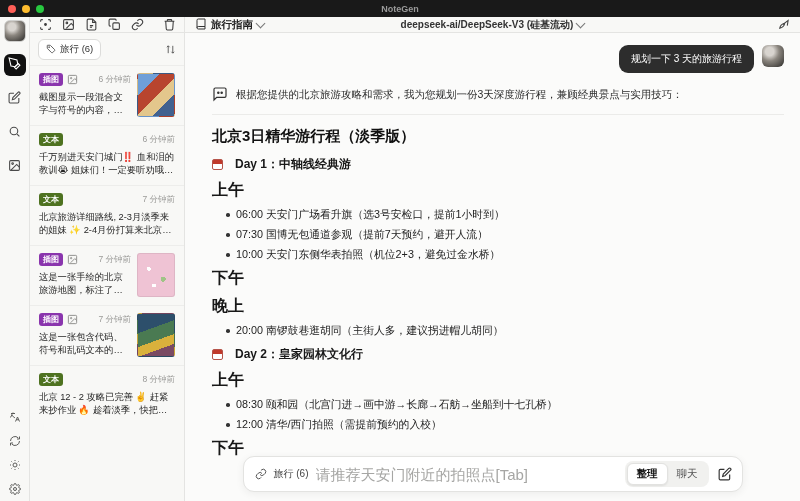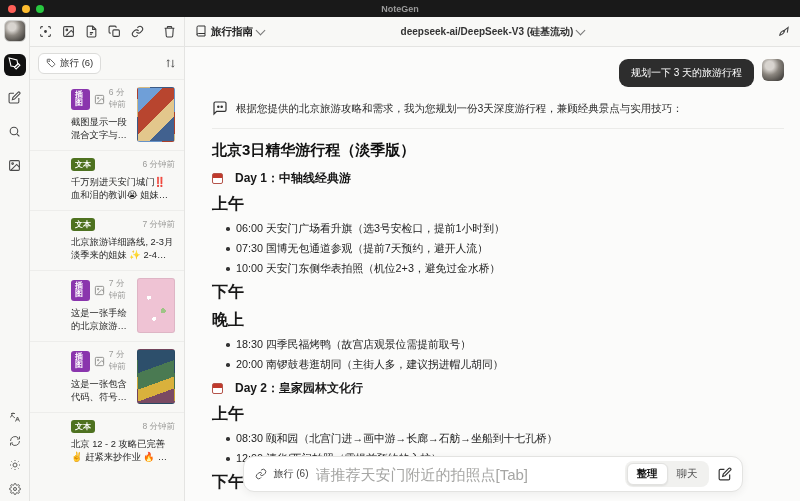--- a/index.html
+++ b/index.html
@@ -23,21 +23,21 @@
   .rail-btn svg { stroke:#4a4a4a; }
   .rail-btn.active svg { stroke:#fff; }
   .rail-spacer { flex:1; }
   .rail-bottom { display:flex; flex-direction:column; gap:11px; align-items:center; }
   .rail-bottom .mini { width:13px; height:13px; display:flex; align-items:center; justify-content:center; cursor:pointer; }
   .rail-bottom svg { stroke:#5c5c5a; }
 
   .right-of-rail { flex:1; display:flex; flex-direction:column; min-width:0; }
 
   
-  .topbar { height:30px; flex:0 0 auto; display:flex; border-bottom:1px solid #e4e4e2; }
+  .topbar { height:16px; flex:0 0 auto; display:flex; border-bottom:1px solid #e4e4e2; }
   .list-toolbar { width:155px; flex:0 0 auto; border-right:1px solid #e4e4e2; display:flex; align-items:center; gap:9px; padding:0 8px; }
   .tool { width:14px; height:14px; display:flex; align-items:center; justify-content:center; cursor:pointer; }
   .tool svg { stroke:#3f3f3f; }
   .tool.trash { margin-left:auto; }
   .main-header { flex:1; display:flex; align-items:center; position:relative; padding:0 10px; }
   .collection { display:flex; align-items:center; gap:4px; font-size:10.5px; font-weight:bold; color:#222; cursor:pointer; }
   .model-select { position:absolute; left:0; right:0; display:flex; justify-content:center; pointer-events:none; }
   .model-inner { display:flex; align-items:center; gap:4px; font-size:10px; font-weight:bold; color:#333; pointer-events:auto; cursor:pointer; }
   .chev { width:7px; height:7px; border-right:1.3px solid #777; border-bottom:1.3px solid #777; transform:rotate(45deg); margin-top:-3px; }
   .clear-btn { margin-left:auto; cursor:pointer; display:flex; }
@@ -48,21 +48,21 @@
 
   
   .listpane { width:155px; flex:0 0 auto; border-right:1px solid #e4e4e2; display:flex; flex-direction:column; background:#f8f8f6; }
   .list-head { display:flex; align-items:center; justify-content:space-between; padding:6px 8px 5px; }
   .tag-chip { display:flex; align-items:center; gap:4px; border:1px solid #dcdcda; background:#fff; border-radius:6px; padding:3px 7px; font-size:9.5px; color:#333; cursor:pointer; }
   .tag-chip svg { stroke:#444; }
   .sort-btn { cursor:pointer; display:flex; }
   .sort-btn svg { stroke:#555; }
   .cards { flex:1; overflow:hidden; }
   .card { padding:7px 9px 8px; border-top:1px solid #ededeb; cursor:pointer; }
-  .card-row { display:flex; gap:6px;margin-left:32px; }
+  .card-row { display:flex; gap:6px; }
   .card-main { flex:1; min-width:0; }
   .card-head { display:flex; align-items:center; gap:4px; }
   .badge { font-size:8px; line-height:1; color:#fff; padding:2.5px 4px; border-radius:3px; font-weight:bold; }
   .badge.image { background:var(--badge-image,#8a35ad); }
   .badge.text { background:var(--badge-text,#4e7220); }
   .chip-icon { display:flex; }
   .chip-icon svg { stroke:#8a8a88; }
   .time { margin-left:auto; color:#9a9a98; font-size:8.5px; }
   .card-text { margin-top:5px; font-size:9.3px; color:#262626; line-height:13px; display:-webkit-box; -webkit-line-clamp:2; -webkit-box-orient:vertical; overflow:hidden; }
   .thumb { width:38px; border-radius:3px; flex:0 0 auto; align-self:stretch; min-height:34px; border:1px solid #00000012; }
@@ -399,21 +399,20 @@
                       </ul>
   </div>
 
   <div class="section">
     <div class="sec-label">下午</div>
   </div>
 
   <div class="section">
     <div class="sec-label">晚上</div>
     <ul class="sec-items">
-                        <li>18:30 四季民福烤鸭（故宫店观景位需提前取号）</li>
                         <li>20:00 南锣鼓巷逛胡同（主街人多，建议拐进帽儿胡同）</li>
                       </ul>
   </div>
 </div>
   </div>
 
   <div class="day">
     <div class="day-title">
       <span class="cal-icon"></span>
       <span class="day-label">Day 2：皇家园林文化行</span>

